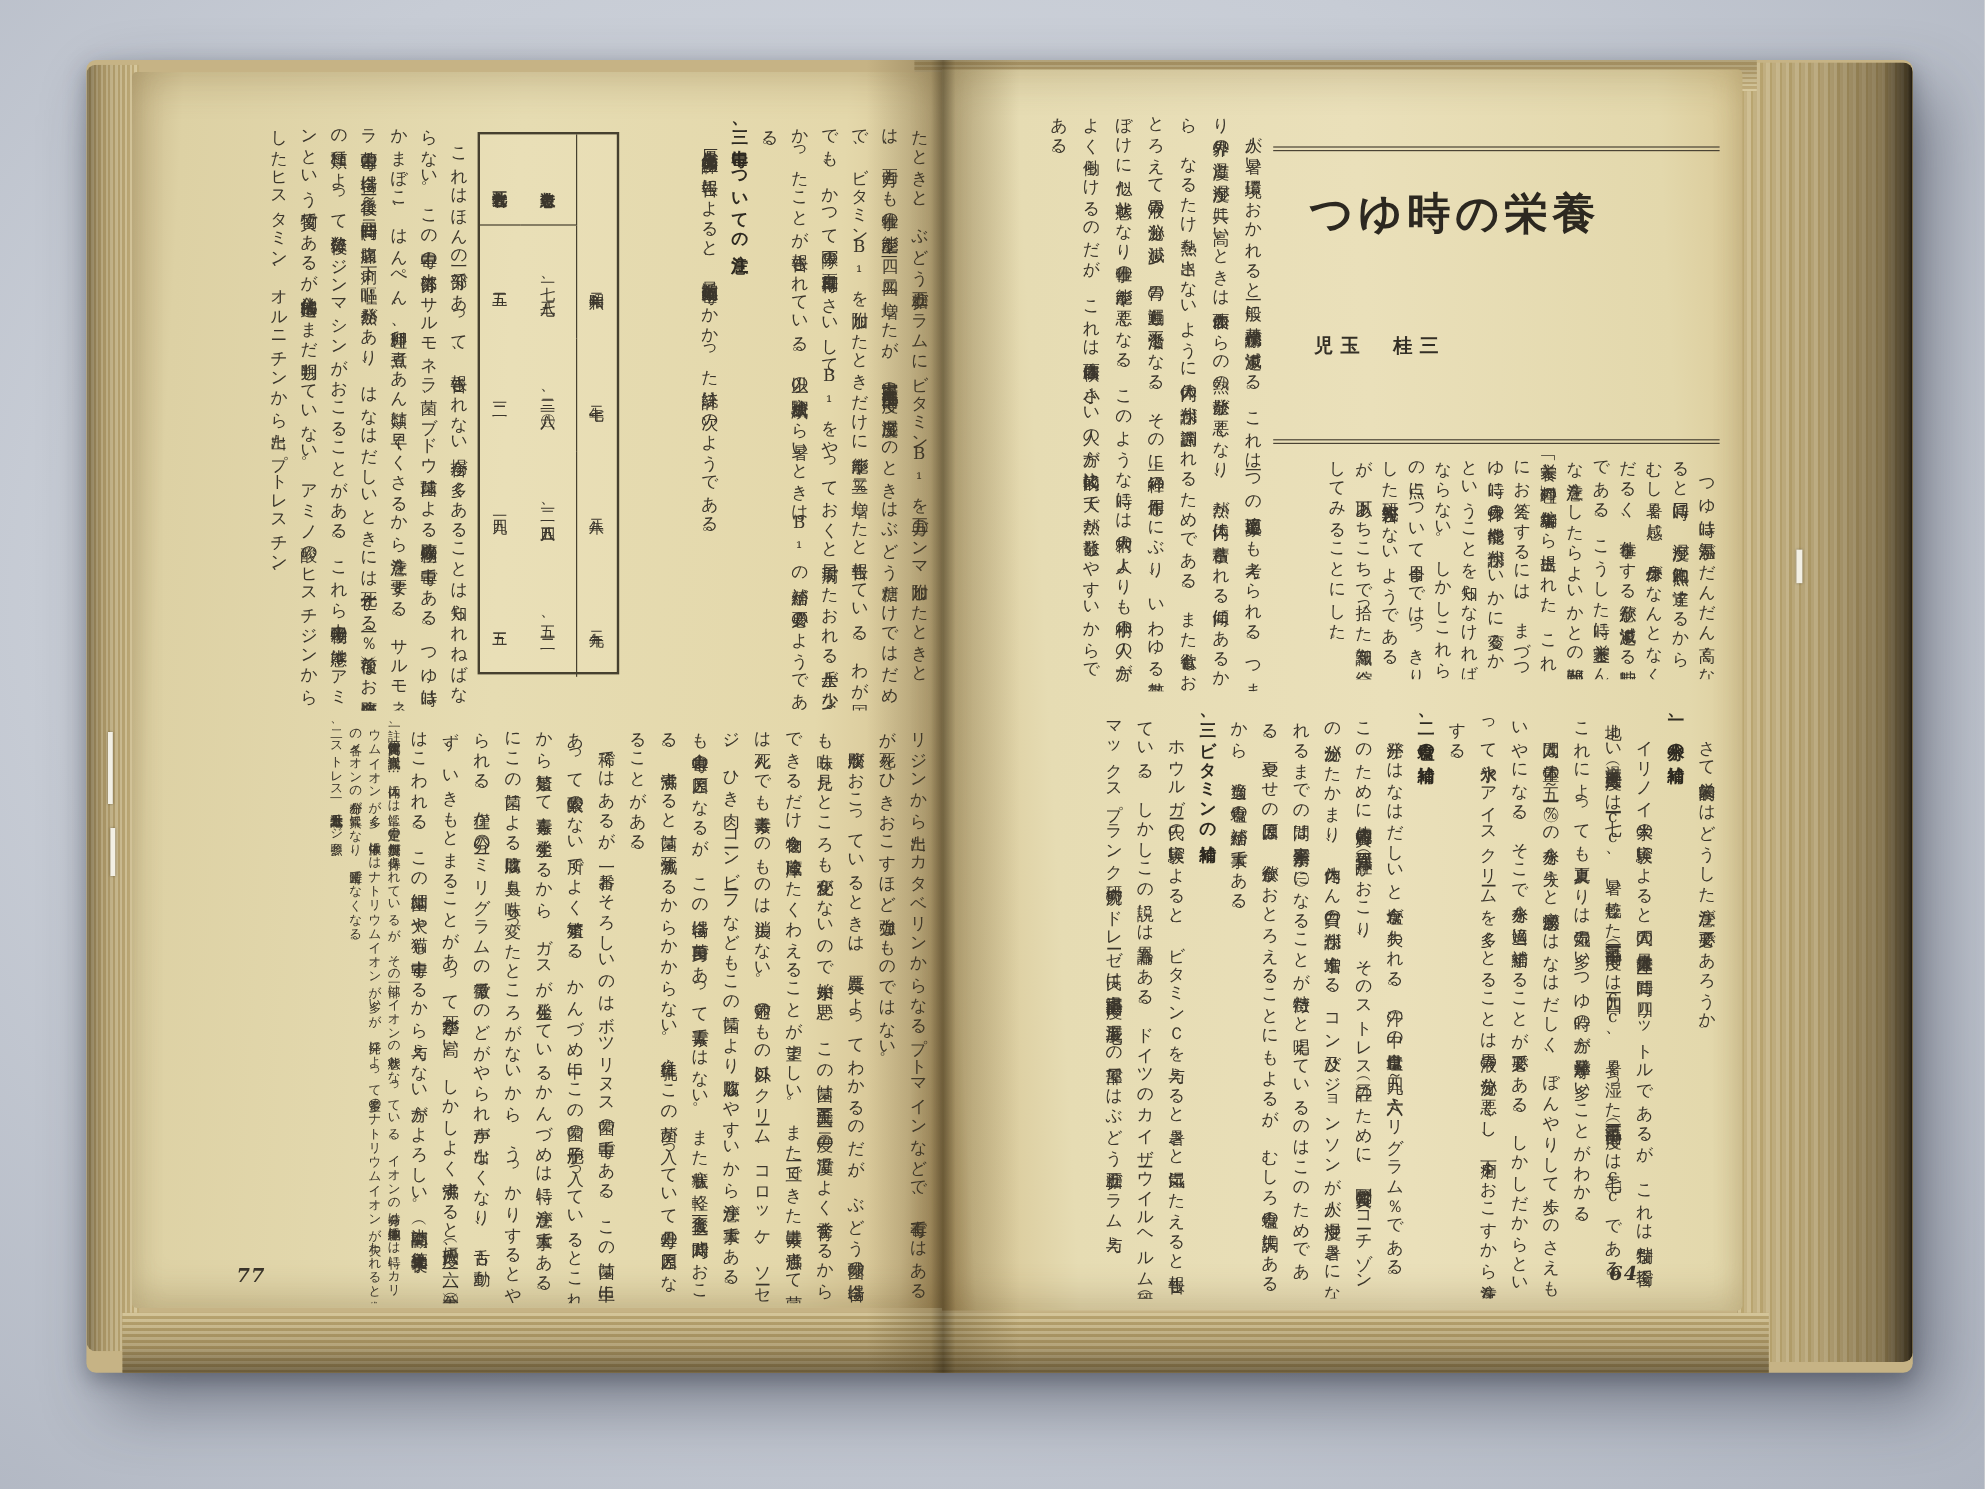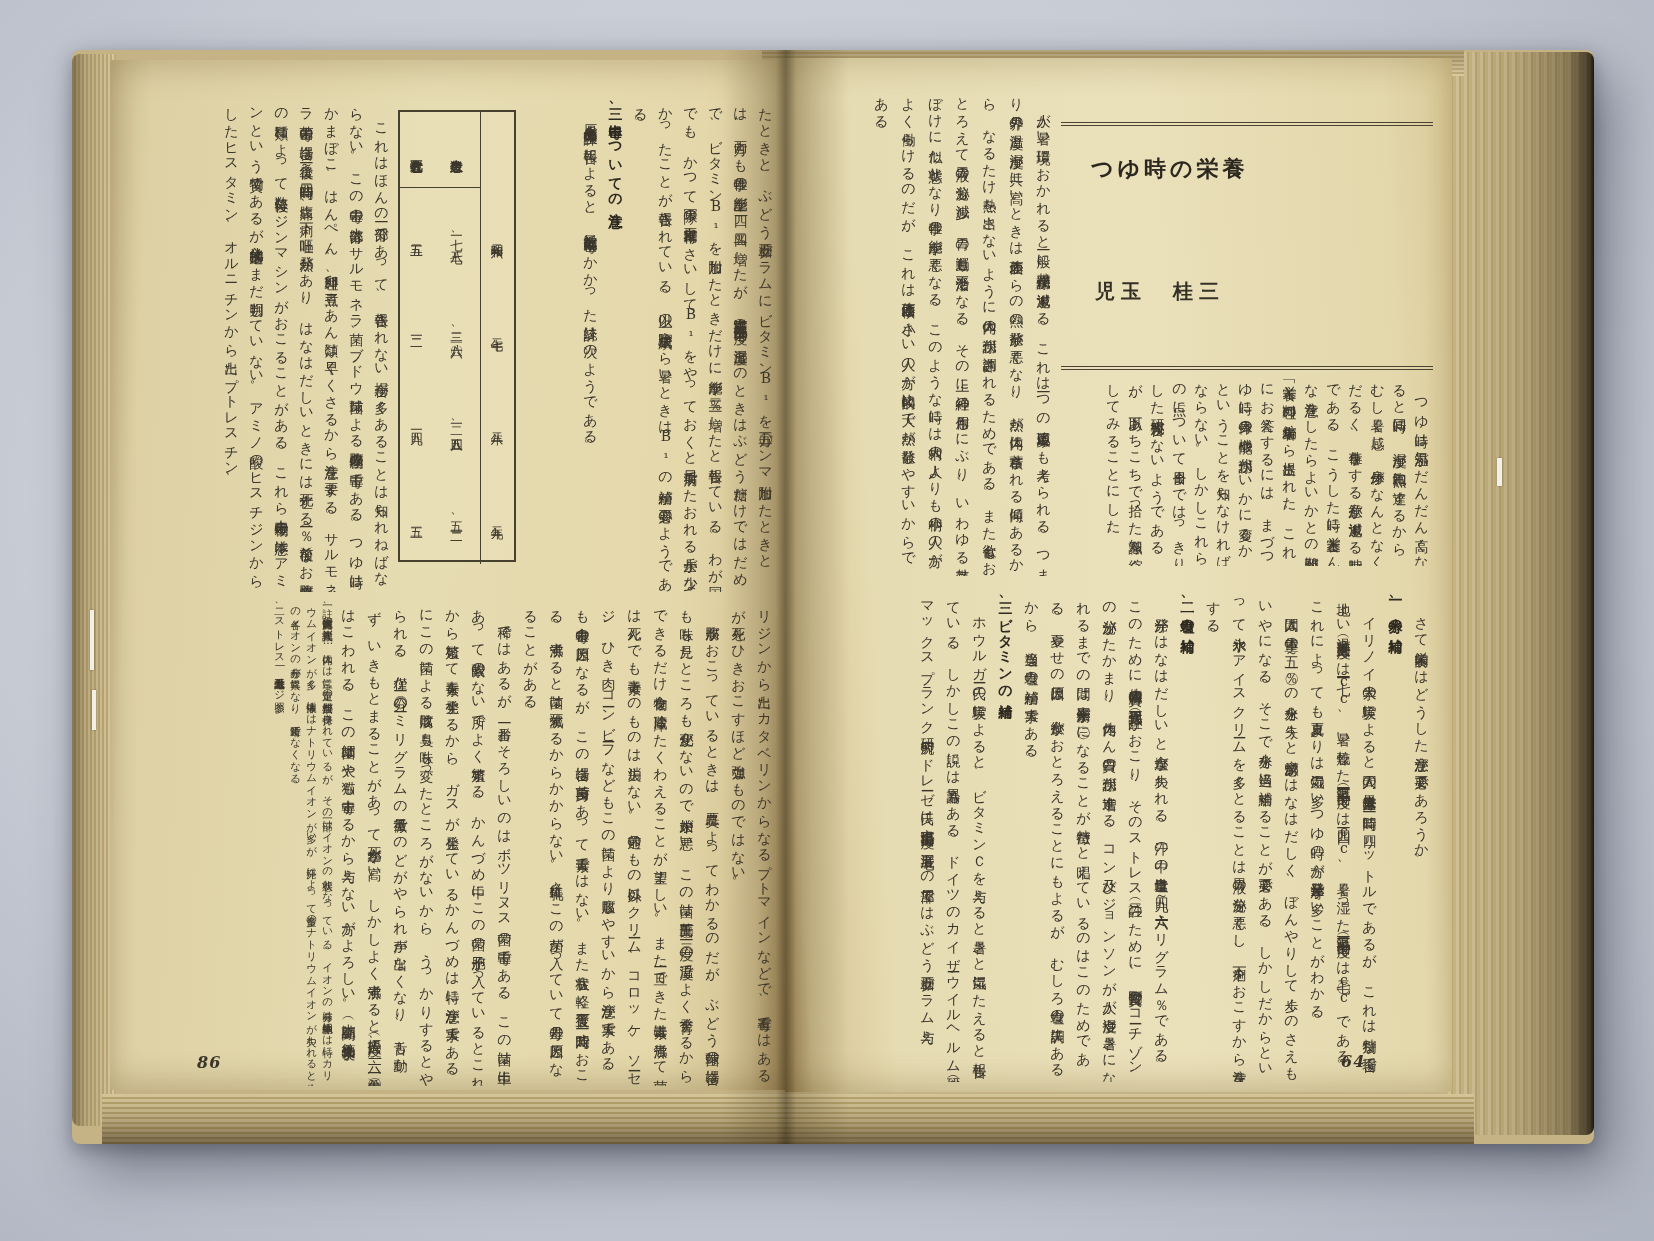--- a/index.html
+++ b/index.html
@@ -65,25 +65,25 @@
   .lh22{line-height:22px;}.lh25{line-height:25px;}.lh26{line-height:26px;}.lh27{line-height:27px;}
   .footnote{font-size:10.5px;line-height:16px;letter-spacing:0;}
   
   .r-t1-left{position:absolute;left:10px;top:30px;width:262px;height:488px;}
   .r-title-box{
     position:absolute;left:276px;top:64px;width:372px;height:240px;
     border-top:4px double #4a4334;border-bottom:4px double #4a4334;
   }
   .article-title{
     margin:0;position:absolute;left:30px;top:28px;
-    font-size:22px;font-weight:bold;letter-spacing:4px;color:#2c2820;white-space:nowrap;
+    font-size:36px;font-weight:bold;letter-spacing:4px;color:#2c2820;white-space:nowrap;
   }
   .article-author{
     position:absolute;left:34px;top:152px;
-    font-size:20px;font-weight:bold;letter-spacing:6px;color:#332f26;white-space:nowrap;
+    font-size:16px;font-weight:bold;letter-spacing:6px;color:#332f26;white-space:nowrap;
   }
   .r-intro{position:absolute;left:276px;top:316px;width:372px;height:192px;}
   .r-tier2{position:absolute;left:10px;top:534px;width:640px;height:490px;}
   
   .l-t1-a{position:absolute;left:408px;top:38px;width:260px;height:494px;}
   .l-t1-b{position:absolute;left:8px;top:38px;width:276px;height:494px;}
   .l-tier2{position:absolute;left:8px;top:540px;width:660px;height:486px;}
   .stats-table{
     position:absolute;left:288px;top:50px;width:118px;height:452px;
     border:2px solid #46402f;display:grid;
@@ -146,21 +146,21 @@
       </div>
 
       <div class="vtext lh26 l-tier2">
         <p>リジンから出たカタベリンからなるプトマインなどで、有毒ではあるが死をひきおこすほど強力なものではない。</p>
         <p>　腐敗がおこっているときは、悪臭によってわかるのだが、ぶどう球菌の場合は臭も味も見たところも変化がないので始末が悪い。この菌は華氏五〇—一二〇度の温度でよく発育するからできるだけ食物を冷蔵庫にたくわえることが望ましい。また一旦できた毒素は煮沸して菌は死んでも毒素そのものは消失しない。前述のもの以外にクリーム、コロッケ、ソーセージ、ひき肉、コーンビーフなどもこの菌により腐敗しやすいから注意が大事である。連鎖球菌も食中毒の原因となるが、この場合は菌自身であって毒素ではない。また症状も軽く食後五—一八時間でおこる。煮沸すると菌は死滅するからかからない。往々牛乳にこの菌が入っていて丹毒の原因となることがある。</p>
         <p>　稀ではあるが、一番おそろしいのはボツリヌス菌の中毒である。この菌は土中にあって酸素のない所でよく繁殖する。かんづめ中にこの菌の胞子が入っているとこれから繁殖して毒素を発生するから、ガスが発生しているかんづめは特に注意が大事である。殊にこの菌による腐敗は臭も味も変ったところがないから、うっかりするとやられる。僅か一〇〇分の一ミリグラムの微量でのどがやられ声が出なくなり、舌も動かず、いきもとまることがあって死亡率が高い。しかしよく煮沸すると（摂氏八〇度、六—一〇分）毒素はこわれる。この細菌は犬や猫も中毒するから与えない方がよろしい。（本誌顧問　徳島大学学長）</p>
         <p class="footnote">註一、体内電解質の代謝異常……体内には常に一定量の無機質が保持されているが、その一部はイオンの状態となっている。イオンの分布は体細胞中には特にカリウムイオンが多く、体液中にはナトリウムイオンが多いが、発汗によって多量のナトリウムイオンが失われると体内の各イオンの分布が異常になり、正常時でなくなる。</p>
         <p class="footnote">二、ストレス—本誌五月号七六ページ参照</p>
       </div>
 
-      <div class="pagenum" style="left:87px;top:993px;">86</div>
+      <div class="pagenum" style="left:87px;top:993px;">77</div>
     </div>
 
     <div class="page page-right">
       <div class="vtext lh27 r-t1-left">
         <p>　人が暑い環境におかれると一般に基礎代謝が減退する。これは一つの適応現象とも考えられる。つまり外界の温度と湿度が共に高いときは体表面からの熱の発散が悪くなり、熱が体内に蓄積される傾向にあるから、なるたけ熱を出さないように体内の代謝が調節されるためである。また食欲もおとろえて胃液の分泌も減少し、胃の運動も不活潑となる。その上に神経の作用もにぶり、いわゆる熱帯ぼけに似た状態となり仕事の能率が悪くなる。このような時には大柄の人よりも小柄の人の方がよく働らけるのだが、これは体表面積は小さい人の方が比較的に大で熱が発散しやすいからである。</p>
       </div>
 
       <div class="r-title-box">
         <h1 class="article-title">つゆ時の栄養</h1>
         <div class="article-author">児玉　桂三</div>

